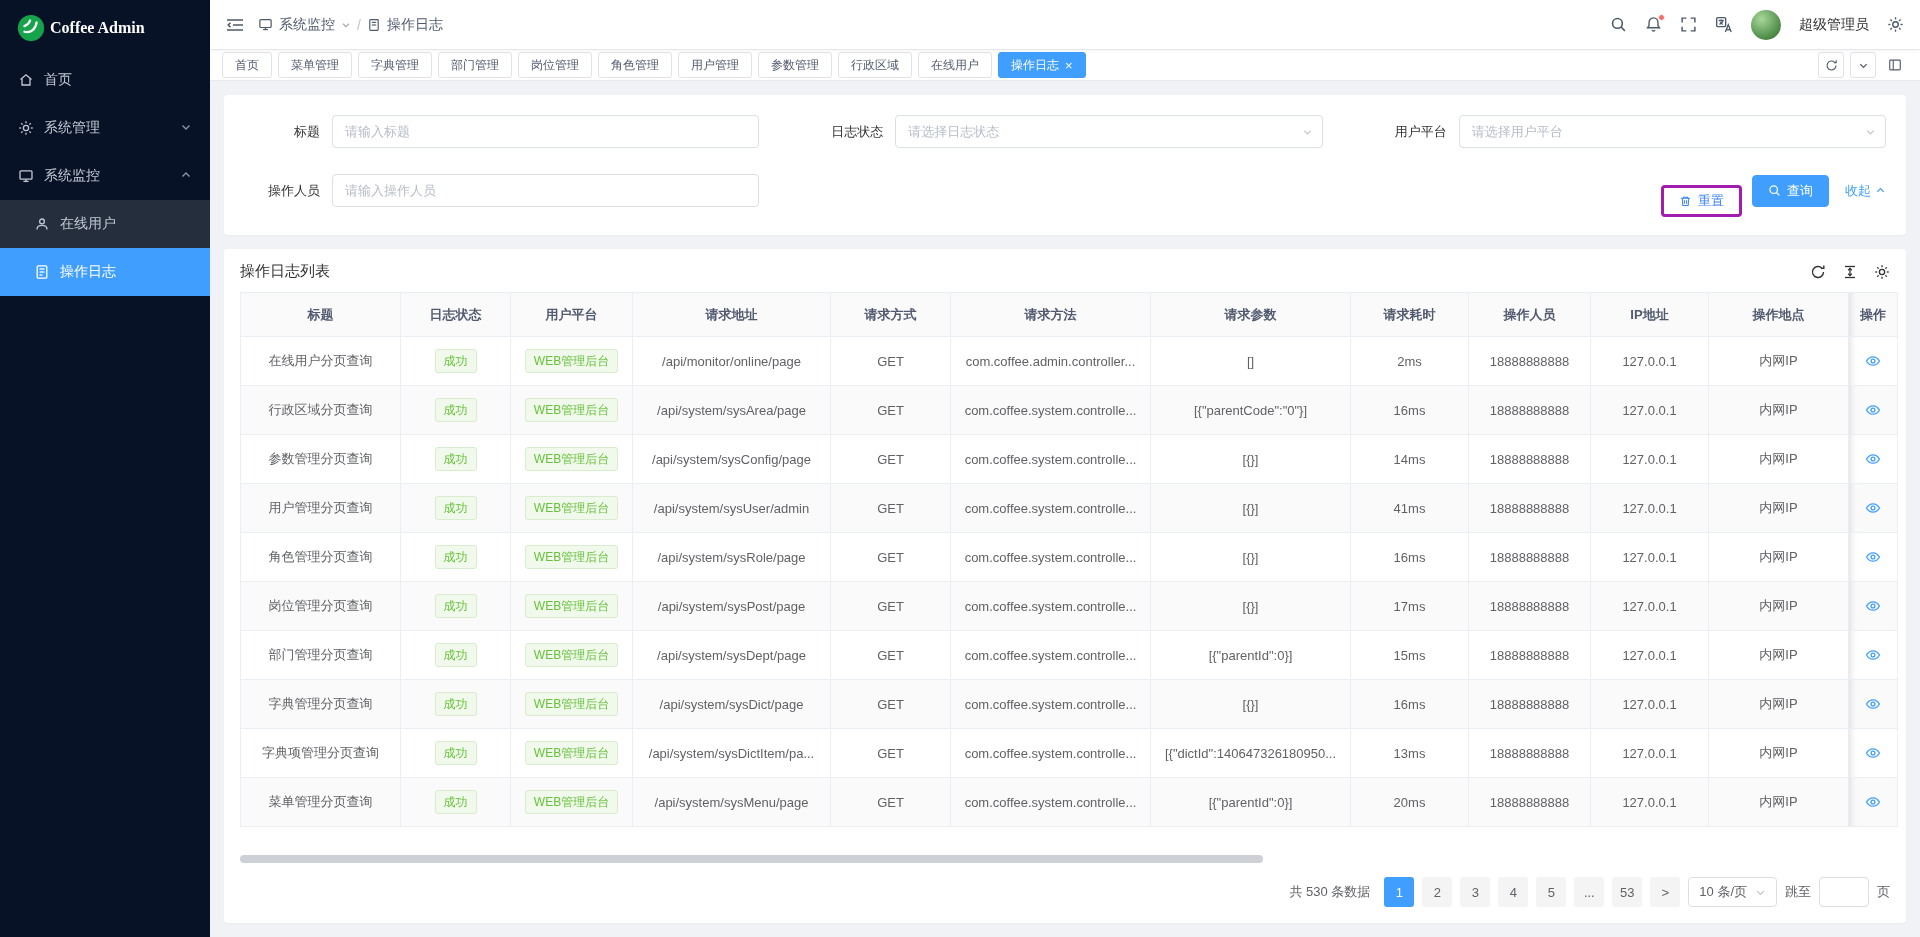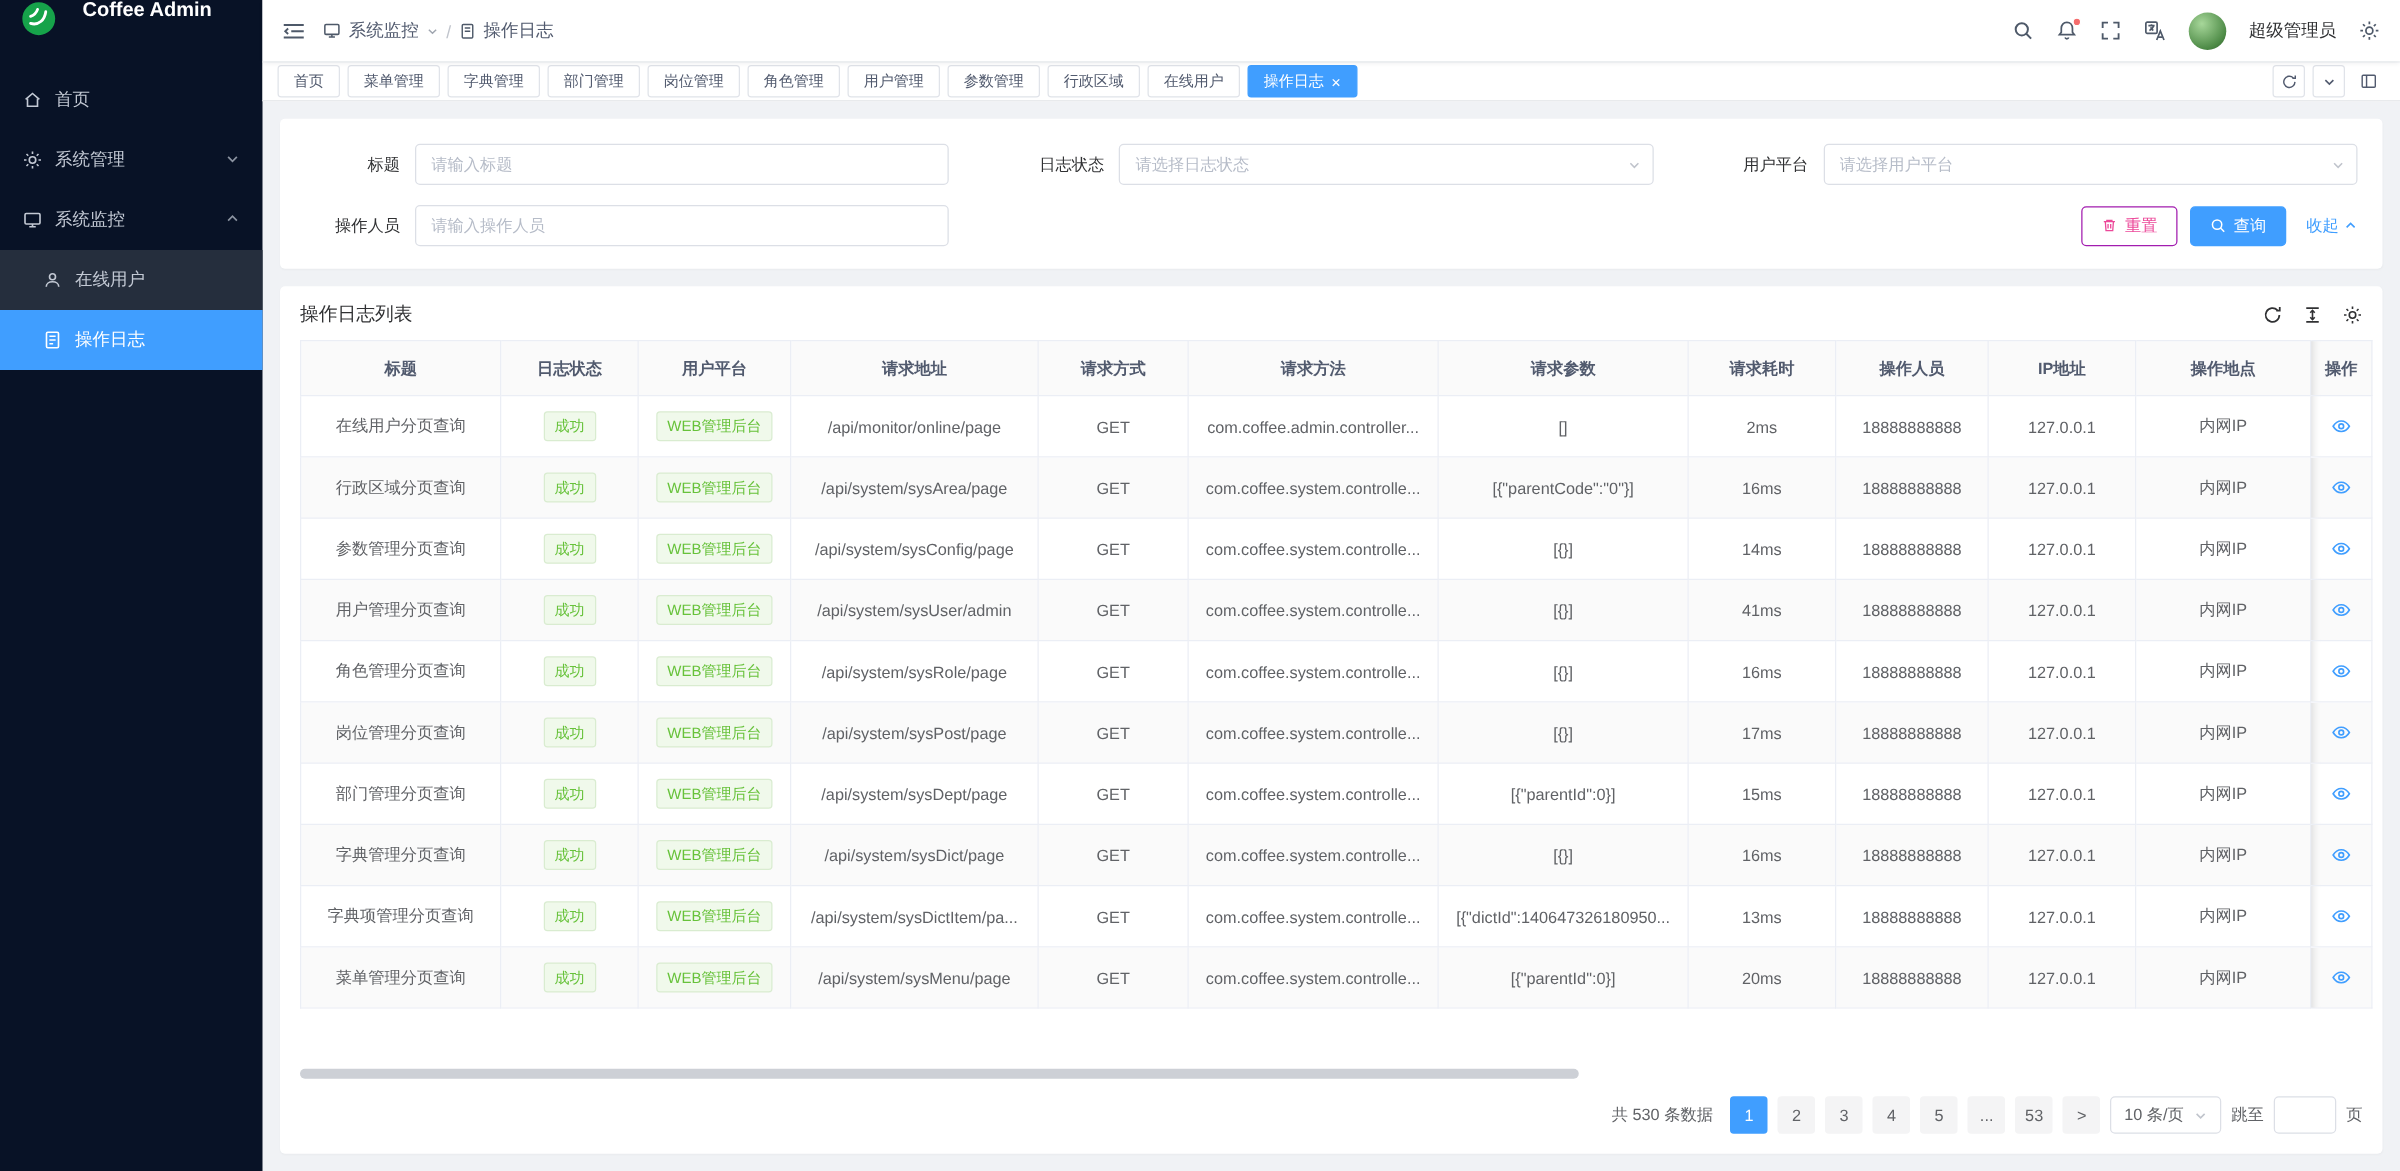--- a/index.html
+++ b/index.html
@@ -5,21 +5,21 @@
   * { box-sizing: border-box; margin: 0; padding: 0; }
   html,body { width:1920px; height:937px; overflow:hidden; }
   body {
     font-family: "Liberation Sans", "DejaVu Sans", sans-serif;
     background:#f0f2f5; color:#303133; font-size:13px;
   }
   .app { display:flex; width:1920px; height:937px; }
 
   
   .sidebar { width:210px; flex-shrink:0; background:#081226; display:flex; flex-direction:column; }
-  .logo { height:56px; display:flex; align-items:flex-start; gap:20px; padding:0 16px; }
+  .logo { height:56px; display:flex; align-items:center; gap:4px; padding:0 16px;font-family:Liberation Serif, serif; }
   .logo-text { color:#fff; font-weight:bold; font-size:16px; white-space:nowrap; }
   .menu { flex:1; }
   .menu-item { height:48px; display:flex; align-items:center; gap:10px; padding:0 18px; color:#c3c9d4; font-size:14px; cursor:pointer; }
   .menu-item svg { flex-shrink:0; }
   .menu-item .chev { margin-left:auto; color:#8b93a1; }
   .submenu-item { height:48px; display:flex; align-items:center; gap:10px; padding:0 18px 0 34px; color:#c3c9d4; font-size:14px; cursor:pointer; }
   .submenu-item.shaded { background:#252e3d; }
   .submenu-item.active { background:#409eff; color:#fff; }
 
   
@@ -48,21 +48,21 @@
   .filter-card { background:#fff; border-radius:4px; padding:20px 20px 18px; box-shadow:0 1px 2px rgba(0,0,0,.03); }
   .filter-grid { display:grid; grid-template-columns:1fr 1fr 1fr; column-gap:48px; row-gap:16px; }
   .field { display:flex; align-items:center; }
   .field-label { width:76px; flex-shrink:0; text-align:right; margin-right:12px; color:#303133; font-size:13px; }
   .control { position:relative; flex:1; height:33px; }
   .control input { width:100%; height:100%; border:1px solid #dcdfe6; border-radius:4px; padding:0 12px; font-size:13px; color:#a21caf; outline:none; background:#fff; font-family:inherit; }
   .control input::placeholder { color:#b6bcc8; }
   .control .chev { position:absolute; right:10px; top:50%; transform:translateY(-50%); color:#c0c4cc; pointer-events:none; display:flex; }
   .filter-actions { grid-column:2 / 4; display:flex; align-items:center; justify-content:flex-end; gap:10px; }
   .btn { height:32px; display:inline-flex; align-items:center; gap:6px; padding:0 15px; border-radius:4px; font-size:13px; cursor:pointer; }
-  .btn-plain { background:#fff; border:1px solid #a21caf; color:#ec4899; }
+  .btn-plain { background:#fff; border:3px solid #a21caf; color:#3b82f6;margin-top:21px; }
   .btn-primary { background:#409eff; border:1px solid #409eff; color:#fff; }
   .link-collapse { display:inline-flex; align-items:center; gap:4px; color:#409eff; font-size:13px; cursor:pointer; margin-left:6px; }
 
   
   .table-card { background:#fff; border-radius:4px; flex:1; min-height:0; display:flex; flex-direction:column; box-shadow:0 1px 2px rgba(0,0,0,.03); }
   .table-head { display:flex; align-items:center; padding:13px 16px 11px;justify-content:flex-end; }
   .table-title { font-size:15px; color:#303133; }
   .table-tools { margin-left:auto; display:flex; align-items:center; gap:16px; color:#303133; }
   .table-wrap { padding:0 16px; overflow:hidden; }
   table { width:100%; border-collapse:collapse; table-layout:fixed; }

